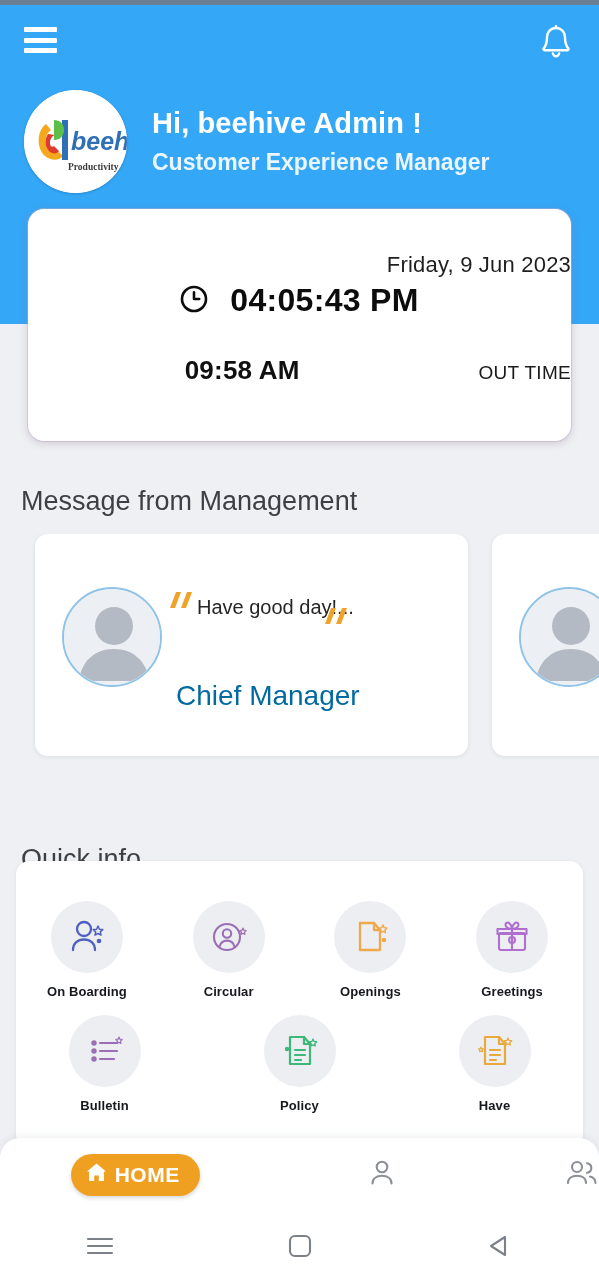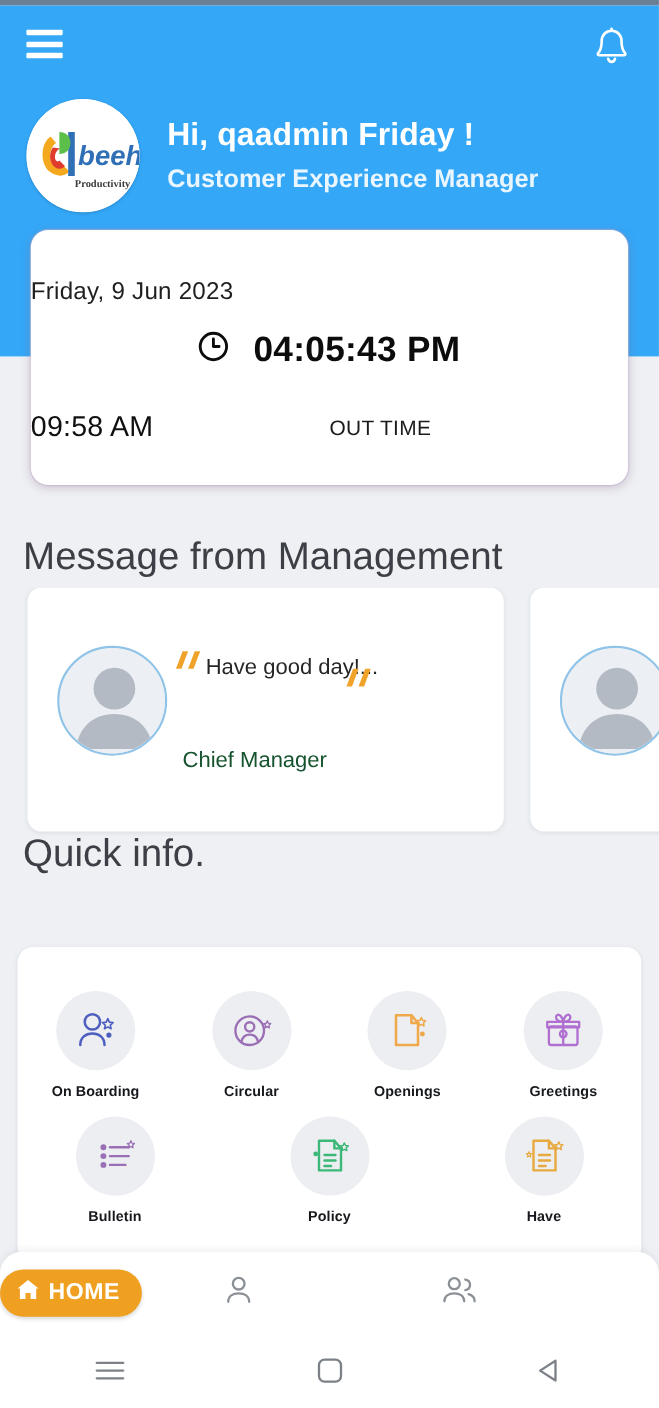--- a/index.html
+++ b/index.html
@@ -46,64 +46,64 @@
   .greet-sub {
     color: #eaf6ff; font-size: 23px; font-weight: 700; line-height: 30px;
     margin-top: 7px; white-space: nowrap;
   }
 
   
   .time-card {
     position: absolute; left: 28px; top: 209px; width: 543px; height: 232px;
     background: #ffffff; border-radius: 16px;
     box-shadow: 0 2px 9px rgba(140,110,150,.33), 0 0 0 1px rgba(205,180,210,.45);
-    text-align: left;
+    text-align: right;
   }
   .tc-date { font-size: 22px; color: #1f1f1f; margin-top: 43px; letter-spacing: .2px; }
   .tc-clock-row {
-    display: flex; align-items: center; justify-content: center; gap: 22px; margin-top: 21px;
+    display: flex; align-items: center; justify-content: center; gap: 22px; margin-top: 4px;
   }
   .tc-time { font-size: 32px; font-weight: 700; color: #0c0c0c; letter-spacing: .3px; }
   .tc-split { display: flex; margin-top: 36px; }
   .tc-col { flex: 1; }
-  .tc-val { font-size: 26px; font-weight: 400; color: #101010; letter-spacing: .2px; }
+  .tc-val { font-size: 26px; font-weight: 700; color: #101010; letter-spacing: .2px; }
   .tc-lab { font-size: 19px; color: #1b1b1b; margin-top: 7px; letter-spacing: .3px; }
 
   
   .section-title {
-    position: absolute; left: 21px; font-size: 35px; color: #3c3f45; font-weight: 400;
+    position: absolute; left: 21px; font-size: 27px; color: #3c3f45; font-weight: 400;
   }
   #msg-title { top: 486px; }
-  #qi-title { top: 756px; }
+  #qi-title { top: 844px; }
 
   
   .msg-strip {
     position: absolute; left: 0; top: 534px; width: 599px; height: 228px;
     overflow: hidden;
   }
-  .msg-track { display: flex; gap: 24px; padding-left: 25px; }
+  .msg-track { display: flex; gap: 24px; padding-left: 35px; }
   .msg-card {
     flex: 0 0 auto; width: 433px; height: 222px;
     background: #ffffff; border-radius: 13px;
     box-shadow: 0 1px 4px rgba(120,130,150,.16);
     position: relative;
   }
   .msg-avatar {
     position: absolute; left: 27px; top: 53px; width: 100px; height: 100px; border-radius: 50%;
     background: #eceff3; border: 2px solid #8fc4e8; overflow: hidden;
   }
   .q-open { position: absolute; left: 133px; top: 56px; }
   .q-close { position: absolute; left: 288px; top: 72px; }
   .msg-text {
     position: absolute; left: 162px; top: 60px; width: 180px;
     font-size: 20px; color: #262626; line-height: 26px;
   }
   .msg-role {
     position: absolute; left: 141px; top: 146px;
-    font-size: 20px; color: #14532d;
+    font-size: 28px; color: #0369a1;
   }
 
   
   .qi-card {
     position: absolute; left: 16px; top: 861px; width: 567px; height: 287px;
     background: #ffffff; border-radius: 14px;
     box-shadow: 0 1px 4px rgba(120,130,150,.14);
     padding-top: 40px;
   }
   .qi-row { display: flex; }
@@ -118,21 +118,21 @@
     letter-spacing: .1px; white-space: nowrap;
   }
 
   
   .bottom-nav {
     position: absolute; left: 0; bottom: 68px; width: 599px; height: 74px;
     background: #ffffff; border-radius: 20px 20px 0 0;
     display: flex; align-items: center;
     box-shadow: 0 -2px 7px rgba(110,120,140,.10);
   }
-  .bn-cell { flex: 1; display: flex; align-items: center; justify-content: flex-start; cursor: pointer; }
+  .bn-cell { flex: 1; display: flex; align-items: center; justify-content: flex-end; cursor: pointer; }
   .home-pill {
     display: flex; align-items: center; gap: 8px;
     background: #f0a020; color: #ffffff;
     padding: 8px 20px 8px 15px; border-radius: 22px;
     font-size: 21px; font-weight: 700; letter-spacing: .5px;
     box-shadow: 0 2px 4px rgba(0,0,0,.16);
   }
 
   
   .sys-nav {
@@ -172,21 +172,21 @@
           <path d="M22 34 C13 40 12 58 21 66 C27 71 35 71 39 66 L33 60 C30 63 25 62 23 58 C20 52 22 43 27 40 Z" fill="#f4a81d"></path>
           <path d="M24 44 C20 50 21 58 26 62 C29 64 33 64 35 61 L30 56 C28 58 26 56 26 53 C26 49 28 46 31 45 Z" fill="#e03c2e"></path>
           <path d="M38 30 L44 30 L44 70 L38 70 Z" fill="#2f6fb5"></path>
           <path d="M30 30 C36 30 40 34 40 40 C40 46 36 50 30 50 Z" fill="#5bbf4a"></path>
 
           <text x="47" y="60" font-family="Liberation Sans, sans-serif" font-size="25" font-weight="700" font-style="italic" fill="#2f6fb5">beehive</text>
           <text x="44" y="80" font-family="Liberation Serif, serif" font-size="9.5" font-weight="700" fill="#3a3a3a">Productivity Catalysts</text>
         </svg>
       </div>
       <div class="greet-block">
-        <div class="greet-title">Hi, qaadmin Friday !</div>
+        <div class="greet-title">Hi, beehive Admin !</div>
         <div class="greet-sub">Customer Experience Manager</div>
       </div>
     </div>
   </div>
 
   <div class="time-card">
     <div class="tc-date">Friday, 9 Jun 2023</div>
     <div class="tc-clock-row">
       <span>
         <svg width="28" height="28" viewBox="0 0 28 28">

